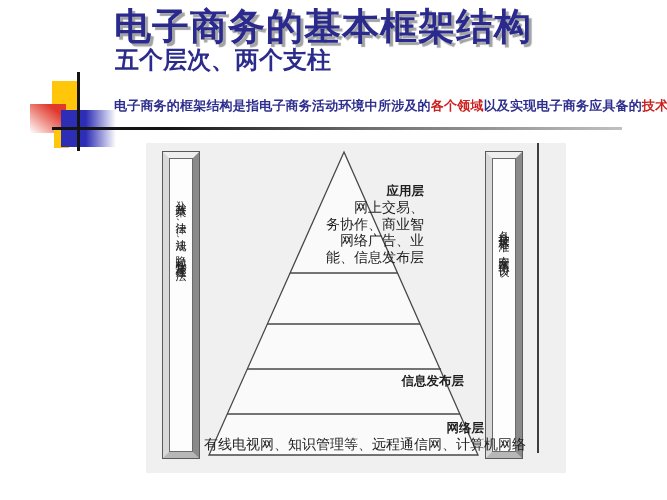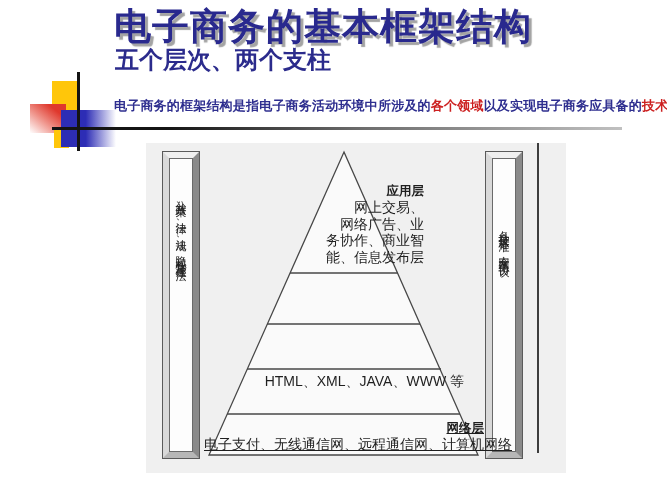--- a/index.html
+++ b/index.html
@@ -51,21 +51,21 @@
   .pyramid-svg polygon{fill:#fafafa;stroke:#474747;stroke-width:1.3;}
   .pyramid-svg line{stroke:#474747;stroke-width:1.3;}
 
   .layer{position:absolute;text-align:right;color:#1f1f1f;}
   .layer-label{font-size:12.5px;font-weight:bold;line-height:16px;}
   .layer-line{font-size:14px;line-height:16.5px;white-space:nowrap;}
   .layer-1{left:118px;top:40px;width:160px;}
   .layer-2{left:98px;top:137px;width:200px;}
   .layer-3{left:98px;top:183px;width:200px;}
   .layer-4{left:78px;top:230px;width:240px;}
-  .layer-5{left:58px;top:277px;width:280px;text-decoration:underline;}
+  .layer-5{left:58px;top:277px;width:280px;}
 </style>
 </head>
 <body>
 
 <div class="slide">
 
   <div class="deco deco-yellow"></div>
   <div class="deco deco-red"></div>
   <div class="deco deco-yellow-small"></div>
   <div class="deco deco-blue"></div>
@@ -91,32 +91,32 @@
       <polygon points="198,9 332,312 63,312"></polygon>
       <line x1="144" y1="130" x2="252" y2="130"></line>
       <line x1="121" y1="181" x2="274" y2="181"></line>
       <line x1="101" y1="226" x2="295" y2="226"></line>
       <line x1="81" y1="271" x2="314" y2="271"></line>
     </svg>
 
     <div class="layer layer-1">
       <div class="layer-label">应用层</div>
       <div class="layer-line">网上交易、</div>
+      <div class="layer-line">务协作、商业智</div>
       <div class="layer-line">网络广告、业</div>
-      <div class="layer-line">务协作、商业智</div>
       <div class="layer-line">能、信息发布层</div>
     </div>
 
 
 
     <div class="layer layer-4">
-      <div class="layer-line">HTML、XML、JAVA、WWW 等</div>
+      <div class="layer-label">信息发布层</div>
     </div>
 
     <div class="layer layer-5">
       <div class="layer-label">网络层</div>
-      <div class="layer-line">电子支付、无线通信网、远程通信网、计算机网络</div>
+      <div class="layer-line">有线电视网、知识管理等、远程通信网、计算机网络</div>
     </div>
 
     <div class="right-border-line"></div>
   </div>
 
 </div>
 
 </body></html>

